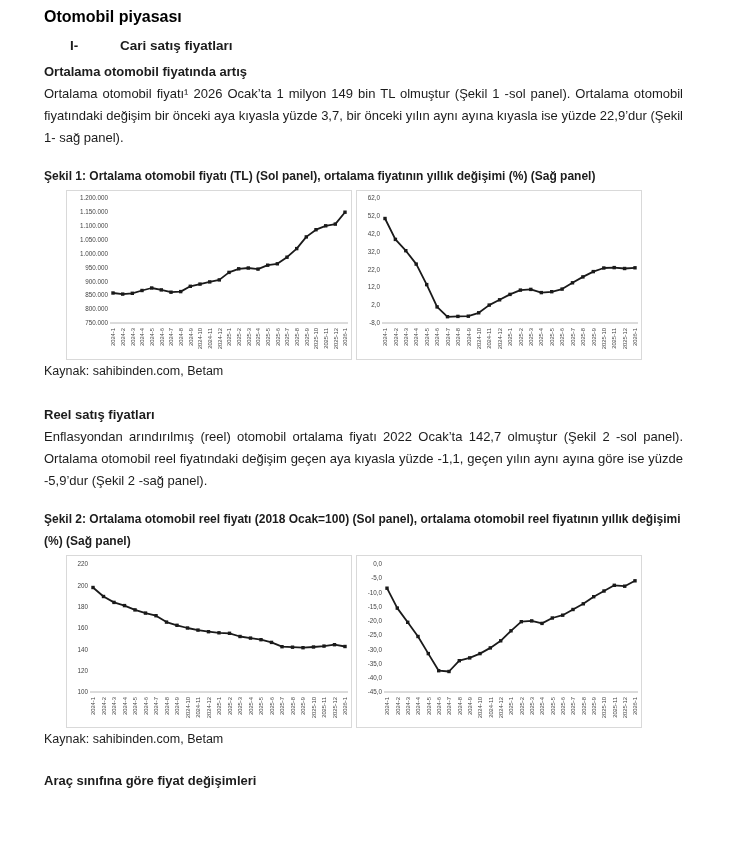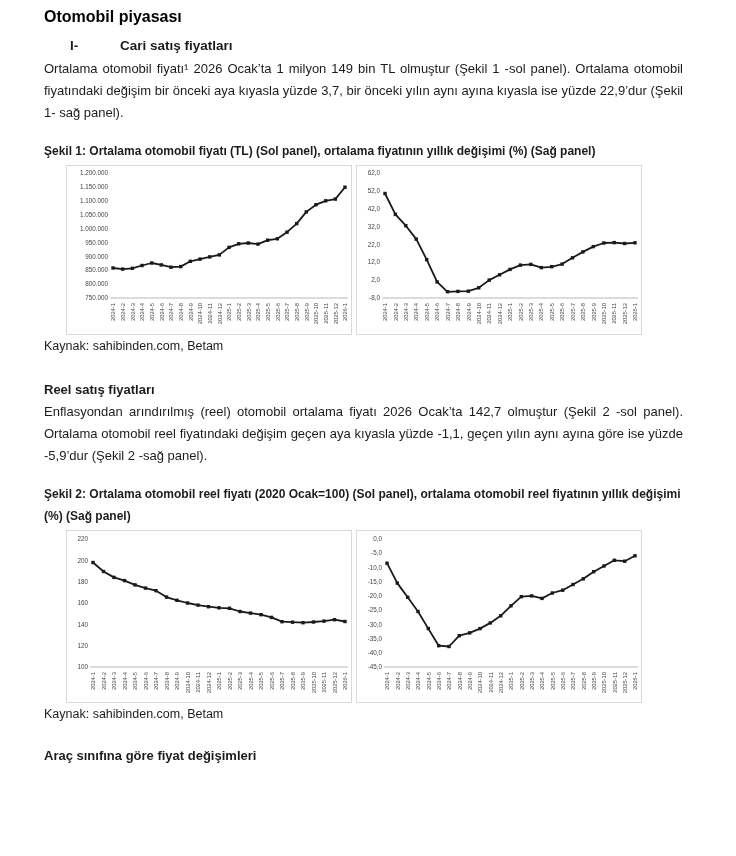--- a/index.html
+++ b/index.html
@@ -27,20 +27,21 @@
 <body>
 
 <div class="page">
 
   <h1 class="doc-title">Otomobil piyasası</h1>
 
   <div class="sec-line">
     <span class="sec-num">I-</span><span>Cari satış fiyatları</span>
   </div>
 
+  <h2 class="sub-heading">Ortalama otomobil fiyatında artış</h2>
 
   <p class="body-para">Ortalama otomobil fiyatı¹ 2026 Ocak’ta 1 milyon 149 bin TL olmuştur (Şekil 1 -sol panel). Ortalama otomobil fiyatındaki değişim bir önceki aya kıyasla yüzde 3,7, bir önceki yılın aynı ayına kıyasla ise yüzde 22,9’dur (Şekil 1- sağ panel).</p>
 
   <p class="fig-caption">Şekil 1: Ortalama otomobil fiyatı (TL) (Sol panel), ortalama fiyatının yıllık değişimi (%) (Sağ panel)</p>
 
   <div class="figure-row">
     <div class="chart-panel">
         <svg width="284" height="168" viewBox="0 0 284 168">
           <text x="41" y="9.2" text-anchor="end" font-size="6.3" fill="#444444">1.200.000</text>
           <text x="41" y="23.0888888888889" text-anchor="end" font-size="6.3" fill="#444444">1.150.000</text>
@@ -169,23 +170,23 @@
           <rect x="265.9" y="75.8" width="3.4" height="3.4" fill="#1a1a1a"></rect>
           <rect x="276.3" y="75.1" width="3.4" height="3.4" fill="#1a1a1a"></rect>
         </svg>
       </div>
   </div>
 
   <p class="fig-source">Kaynak: sahibinden.com, Betam</p>
 
   <h2 class="sub-heading gap-lg">Reel satış fiyatları</h2>
 
-  <p class="body-para">Enflasyondan arındırılmış (reel) otomobil ortalama fiyatı 2026 Ocak’ta 142,7 olmuştur (Şekil 2 -sol panel). Ortalama otomobil reel fiyatındaki değişim geçen aya kıyasla yüzde -1,1, geçen yılın aynı ayına göre ise yüzde -5,9’dur (Şekil 2 -sağ panel).</p>
-
-  <p class="fig-caption">Şekil 2: Ortalama otomobil reel fiyatı (2020 Ocak=100) (Sol panel), ortalama otomobil reel fiyatının yıllık değişimi (%) (Sağ panel)</p>
+  <p class="body-para">Enflasyondan arındırılmış (reel) otomobil ortalama fiyatı 2022 Ocak’ta 142,7 olmuştur (Şekil 2 -sol panel). Ortalama otomobil reel fiyatındaki değişim geçen aya kıyasla yüzde -1,1, geçen yılın aynı ayına göre ise yüzde -5,9’dur (Şekil 2 -sağ panel).</p>
+
+  <p class="fig-caption">Şekil 2: Ortalama otomobil reel fiyatı (2018 Ocak=100) (Sol panel), ortalama otomobil reel fiyatının yıllık değişimi (%) (Sağ panel)</p>
 
   <div class="figure-row">
     <div class="chart-panel">
         <svg width="284" height="171" viewBox="0 0 284 171">
           <text x="21" y="10.2" text-anchor="end" font-size="6.3" fill="#444444">220</text>
           <text x="21" y="31.533333333333328" text-anchor="end" font-size="6.3" fill="#444444">200</text>
           <text x="21" y="52.866666666666674" text-anchor="end" font-size="6.3" fill="#444444">180</text>
           <text x="21" y="74.2" text-anchor="end" font-size="6.3" fill="#444444">160</text>
           <text x="21" y="95.53333333333335" text-anchor="end" font-size="6.3" fill="#444444">140</text>
           <text x="21" y="116.86666666666667" text-anchor="end" font-size="6.3" fill="#444444">120</text>

